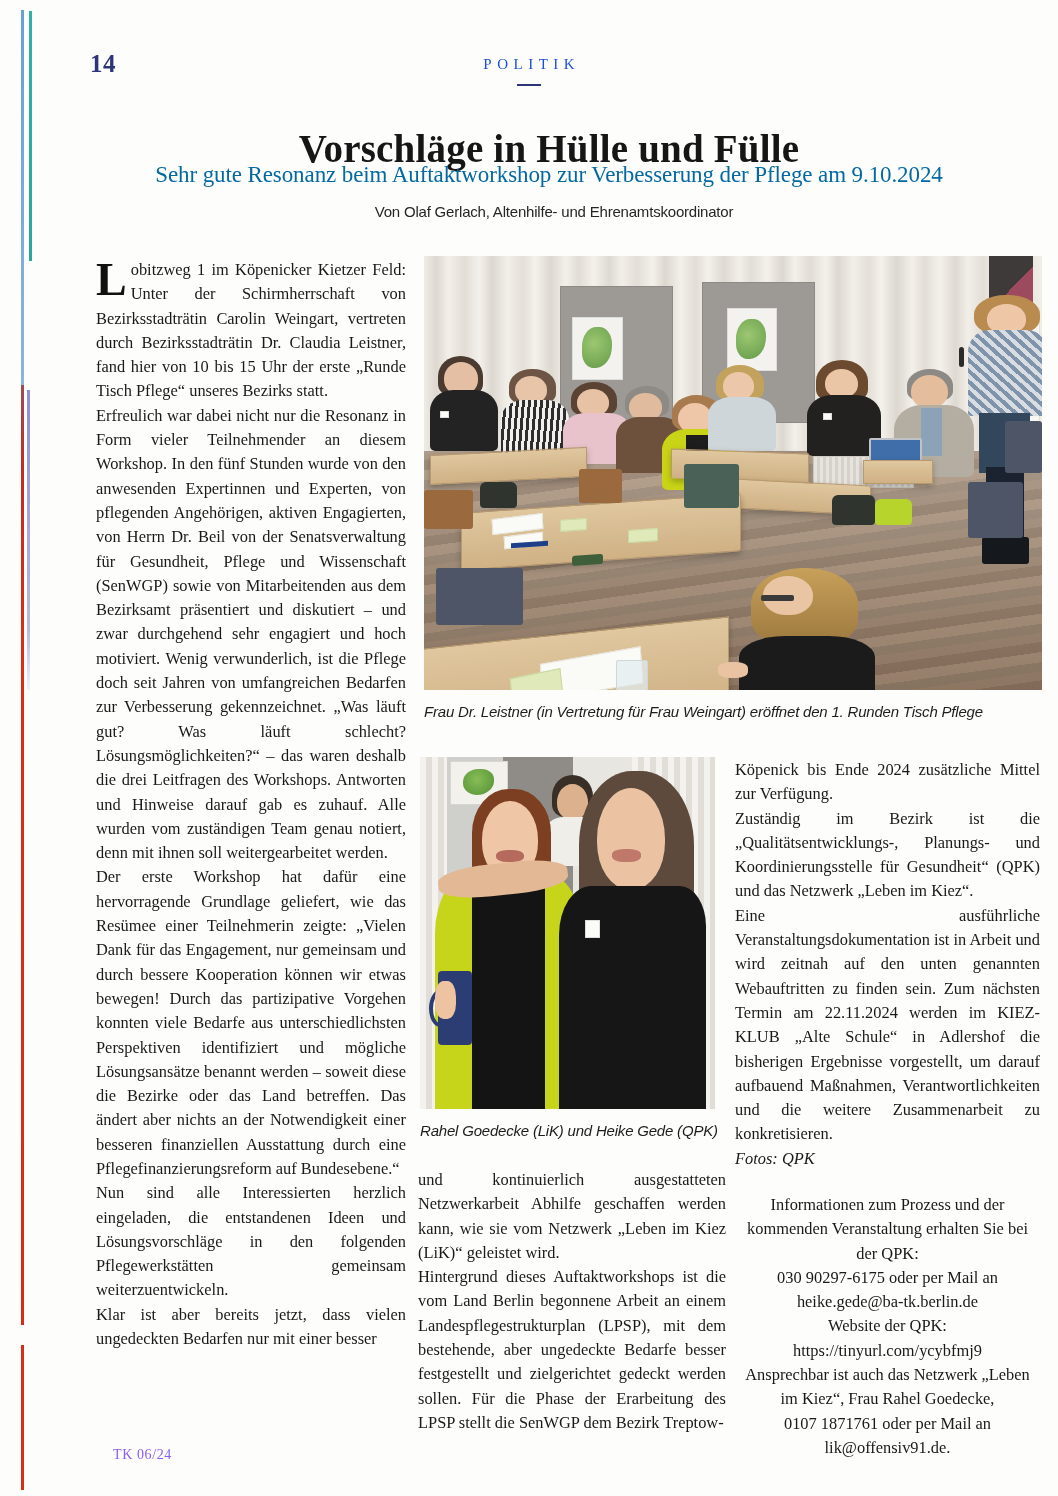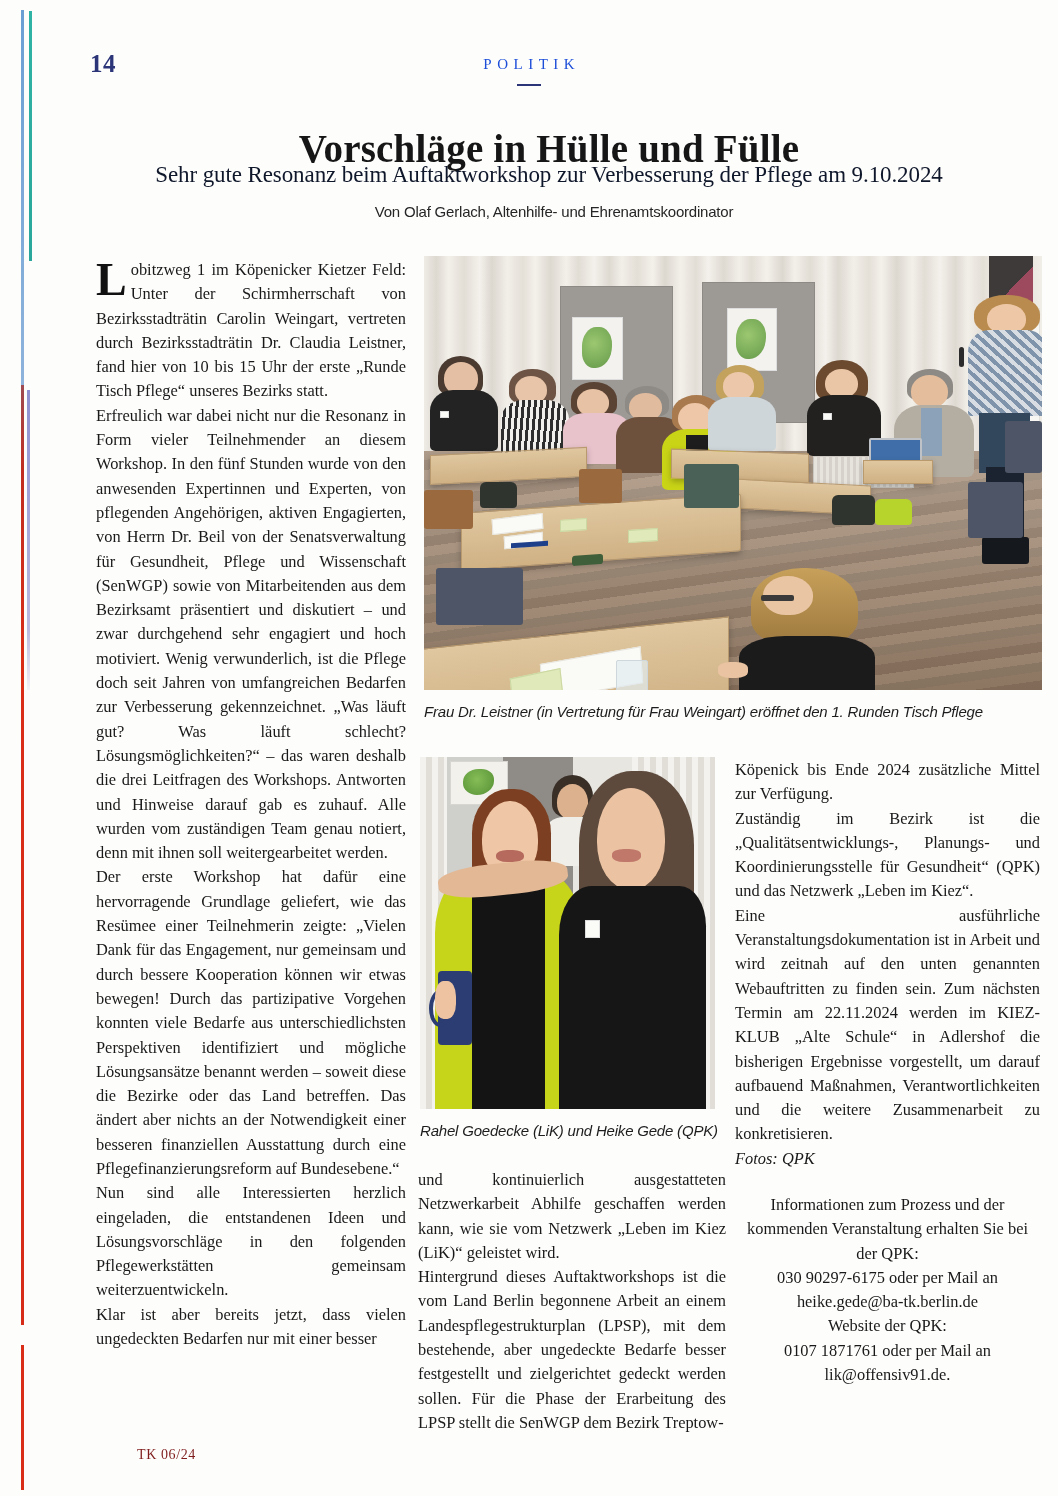--- a/index.html
+++ b/index.html
@@ -64,21 +64,21 @@
     font-size: 39px;
     letter-spacing: 0.2px;
     color: #161616;
   }
   .subhead {
     position: absolute;
     left: 70px; right: 30px; top: 162px;
     text-align: center;
     font-family: "Liberation Serif", serif;
     font-size: 23px;
-    color: #0f172a;
+    color: #0369a1;
     letter-spacing: -0.1px;
   }
   .byline {
     position: absolute;
     left: 70px; right: 20px; top: 203px;
     text-align: center;
     font-family: Liberation Sans, sans-serif;
     font-size: 15px;
     color: #262626;
     letter-spacing: -0.2px;
@@ -135,25 +135,25 @@
     font-style: italic;
     font-size: 15px;
     color: #1d1d1d;
     letter-spacing: -0.2px;
   }
   .caption-main { left: 424px; top: 703px; width: 625px; }
   .caption-two  { left: 420px; top: 1122px; width: 320px; }
 
   .footer {
     position: absolute;
-    left: 137px; top: 1447px;
+    left: 113px; top: 1447px;
     font-family: "Liberation Serif", serif;
     font-size: 14px;
     letter-spacing: 0.6px;
-    color: #7f1d1d;
+    color: #8b5cf6;
   }
 
   
   .room { position: absolute; inset: 0; }
   .wall {
     position: absolute; left: 0; top: 0; right: 0; height: 56%;
     background: linear-gradient(to right,
       #efece6 0%, #ddd8d0 2%, #f3f0ea 4%, #e2ddd5 6.5%, #f4f1ec 9%,
       #dcd7cf 11%, #f2efe9 13.5%, #e4dfd7 16%, #f4f1eb 18%, #ddd8d0 20.5%,
       #f3f0ea 23%, #e1dcd4 25%, #f4f1ec 27.5%, #dedad2 30%, #f2efe9 32%,
@@ -481,18 +481,20 @@
     <p>Zuständig im Bezirk ist die „Qualitätsentwicklungs-, Planungs- und Koordinierungsstelle für Gesundheit“ (QPK) und das Netzwerk „Leben im Kiez“.</p>
     <p>Eine ausführliche Veranstaltungsdokumentation ist in Arbeit und wird zeitnah auf den unten genannten Webauftritten zu finden sein. Zum nächsten Termin am 22.11.2024 werden im KIEZ-KLUB „Alte Schule“ in Adlershof die bisherigen Ergebnisse vorgestellt, um darauf aufbauend Maßnahmen, Verantwortlichkeiten und die weitere Zusammenarbeit zu konkretisieren.</p>
     <p class="credit">Fotos: QPK</p>
   </div>
 
   <div class="col col-right-b">
     <p>Informationen zum Prozess und der kommenden Veranstaltung erhalten Sie bei der QPK:</p>
     <p>030 90297-6175 oder per Mail an</p>
     <p>heike.gede@ba-tk.berlin.de</p>
     <p>Website der QPK:</p>
+    <p>https://tinyurl.com/ycybfmj9</p>
+    <p>Ansprechbar ist auch das Netzwerk „Leben im Kiez“, Frau Rahel Goedecke,</p>
     <p>0107 1871761 oder per Mail an</p>
     <p>lik@offensiv91.de.</p>
   </div>
 
   <div class="footer">TK 06/24</div>
 </div>
 
 </body></html>

